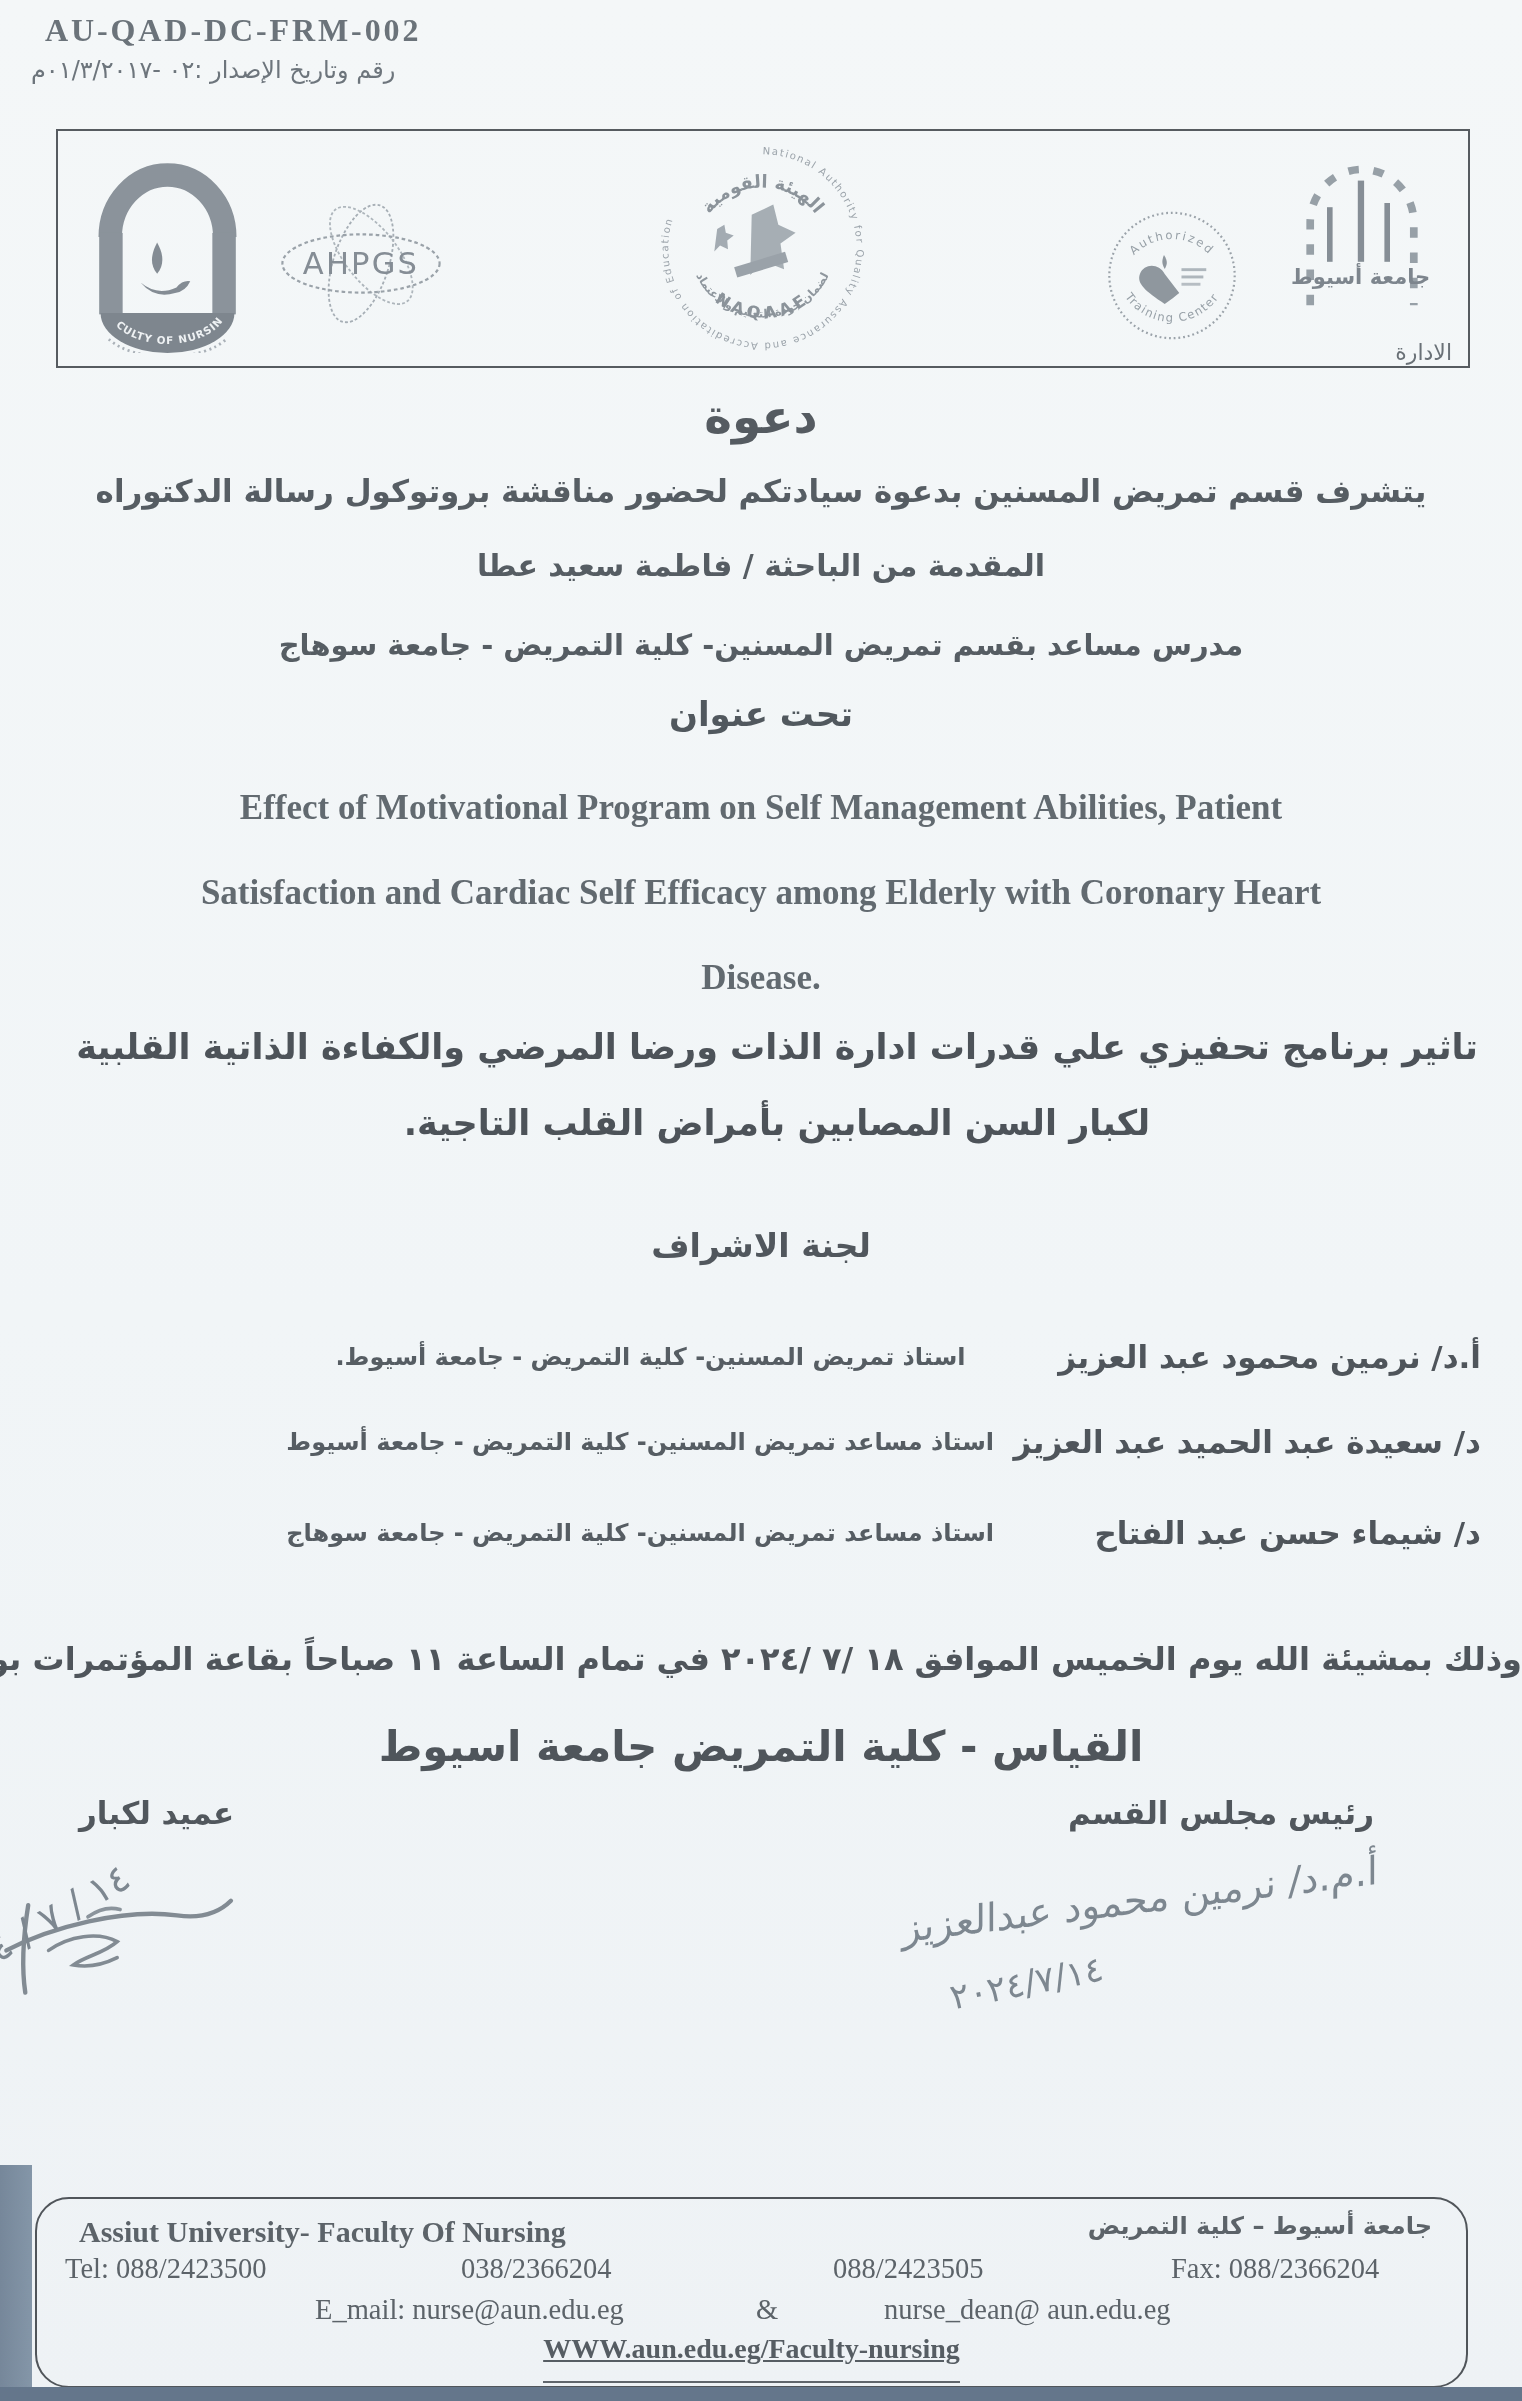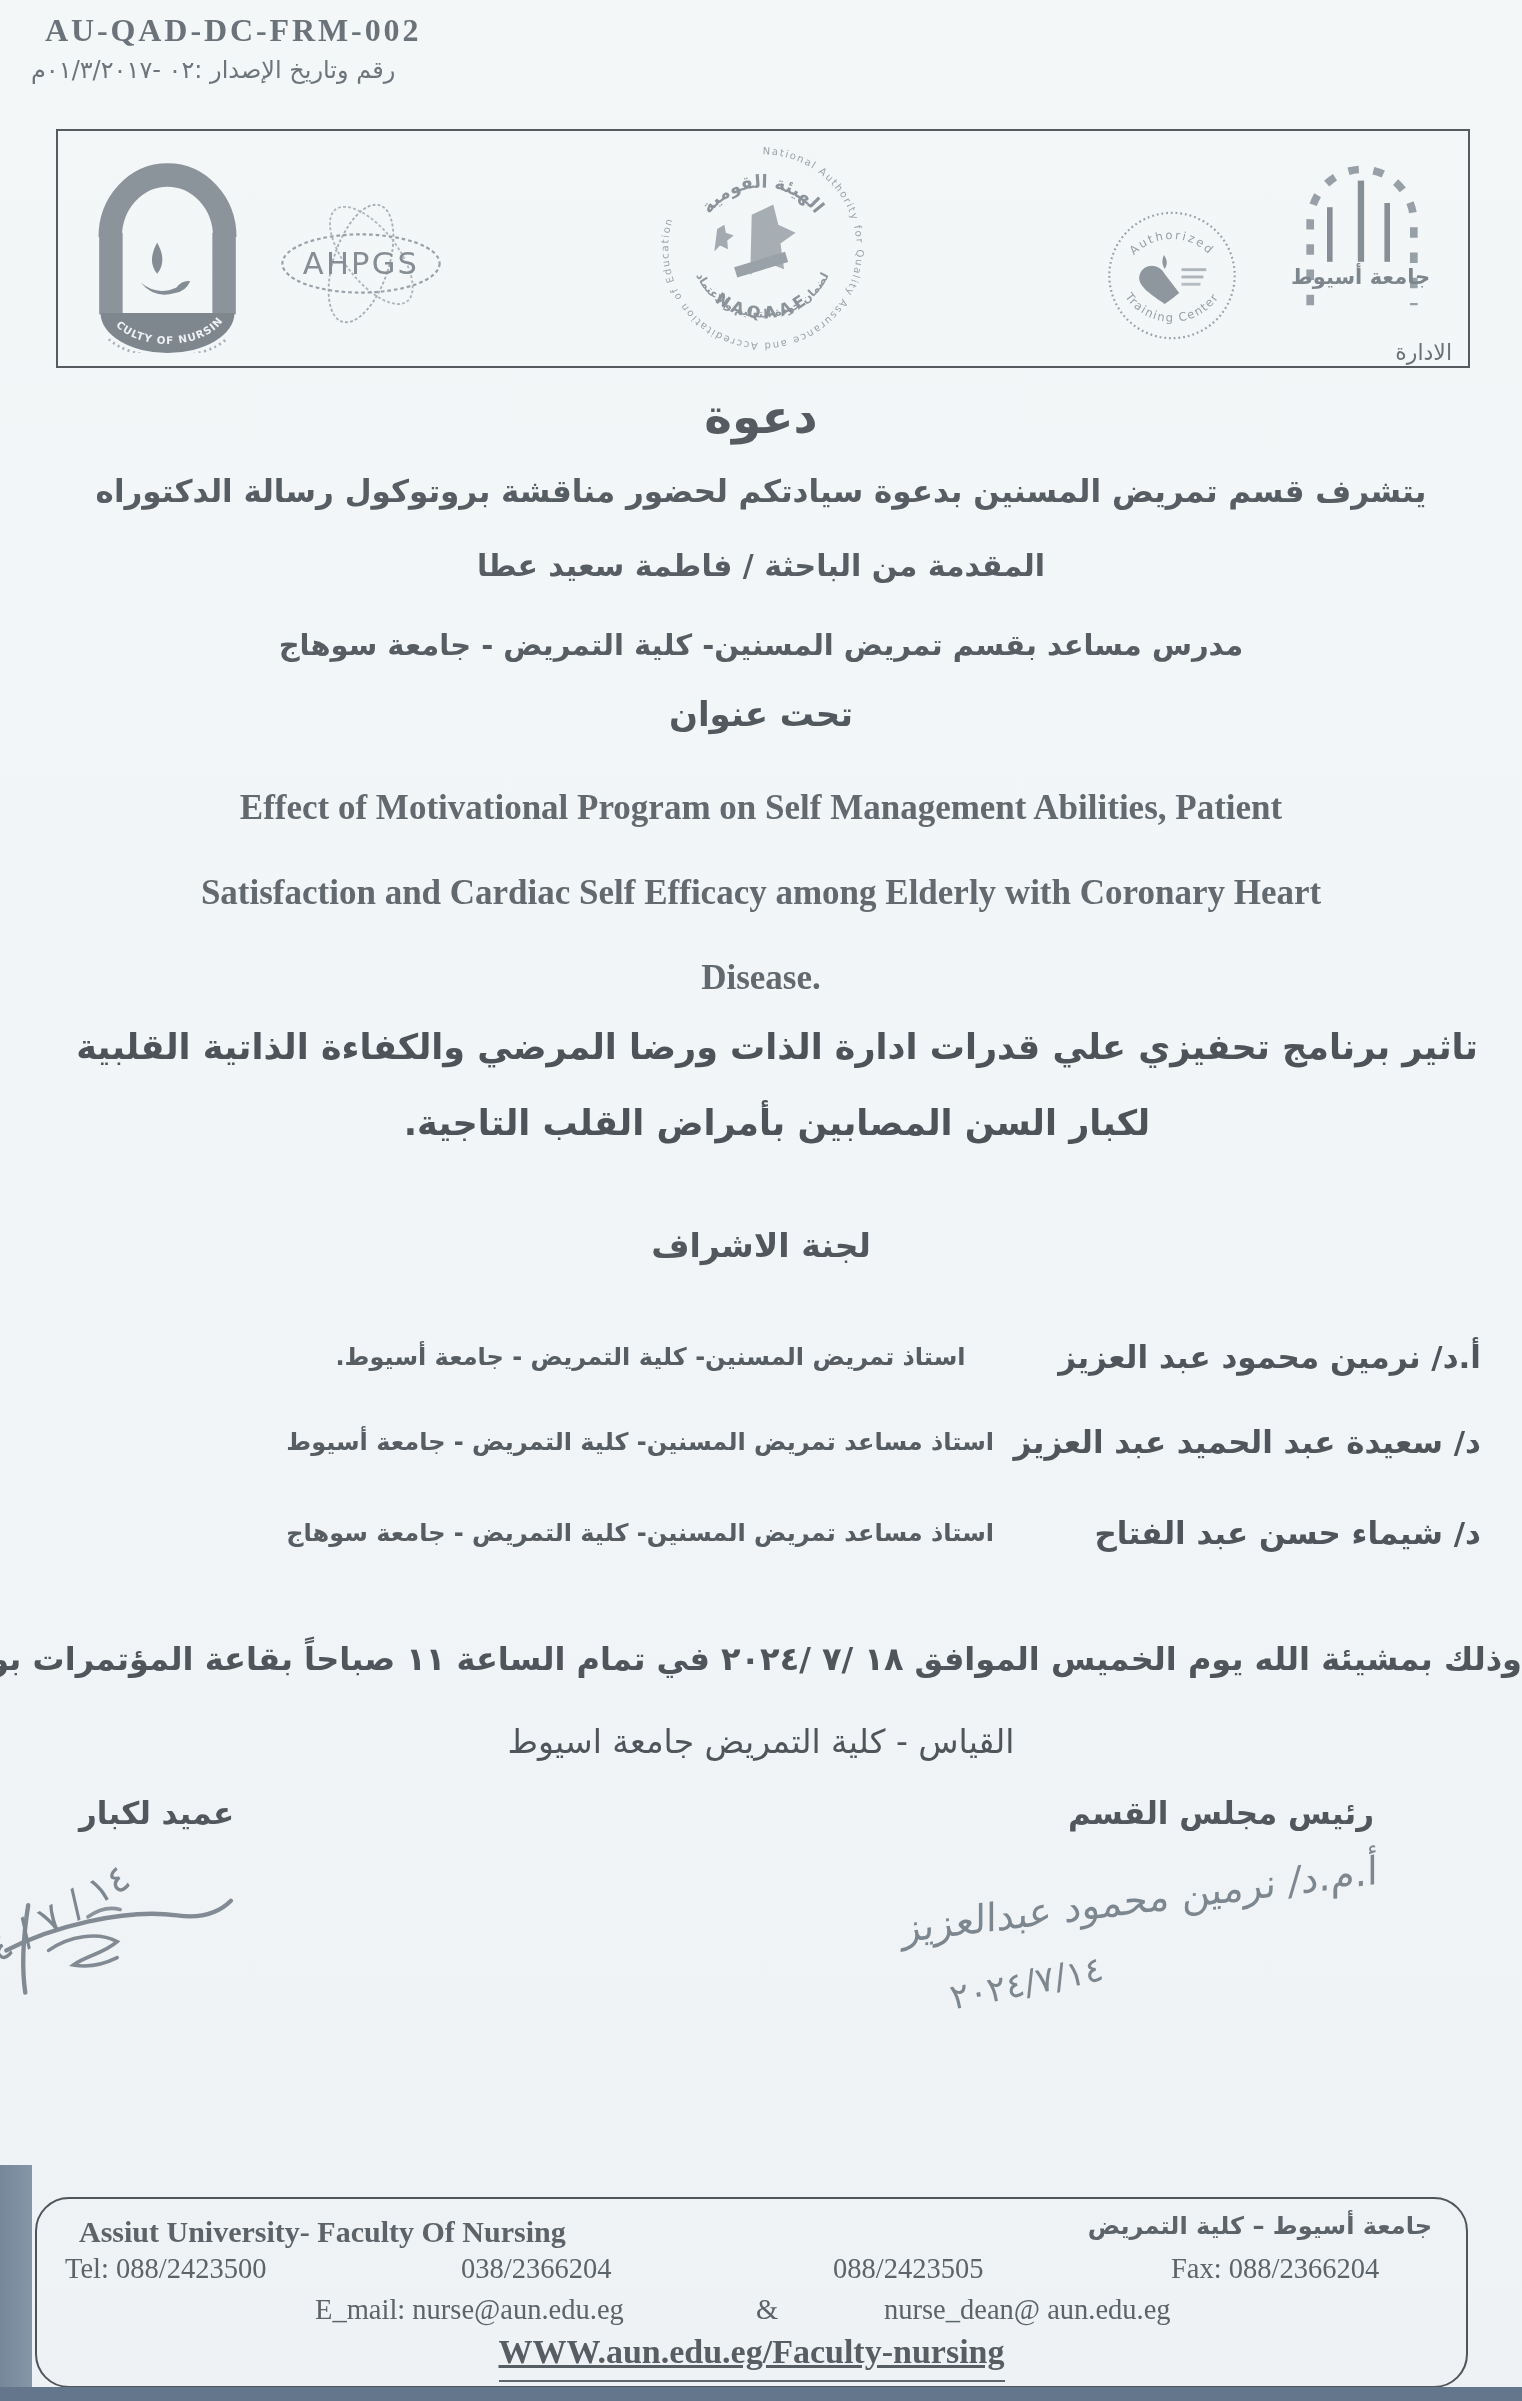--- a/index.html
+++ b/index.html
@@ -33,39 +33,39 @@
   .ar-title{top:1009px; font-weight:bold; font-size:35px; color:#4d5359; line-height:76px;padding-left:16px;}
   
   .committee-heading{top:1226px; font-weight:bold; font-size:33px; color:#51575d;}
   .member-row{left:0; width:100%; height:53px;}
   .row-1{top:1339px;} .row-2{top:1424px;} .row-3{top:1515px;}
   .member-name{position:absolute; right:41px; font-weight:bold; font-size:31px; color:#4f555b; direction:rtl; white-space:nowrap;text-align:center;}
   .member-role{position:absolute; left:307px; width:687px; text-align:center; top:4.4px;
     font-weight:bold; font-size:24px; color:#565d63; direction:rtl; white-space:nowrap;}
   
   .sched-line1{top:1640px; font-weight:bold; font-size:32px; color:#4f555b; white-space:nowrap;}
-  .sched-line2{top:1722px; font-weight:normal; font-size:33px; color:#4f555b;}
+  .sched-line2{top:1722px; font-weight:bold; font-size:42px; color:#4f555b;}
   
   .dean-title{left:79px; top:1795px; font-weight:bold; font-size:31px; color:#51575d;}
   .head-title{left:1068px; top:1795px; font-weight:bold; font-size:31px; color:#51575d;}
   .hand{color:#7d8790; white-space:nowrap;}
   .dean-date{left:-14.6px; top:1937px; font-size:38px; transform:rotate(-30deg); transform-origin:left bottom;}
   .head-name{left:855px; top:1877px; width:570px; text-align:center; font-size:39px;
     transform:rotate(-7deg) skewX(-7deg);}
   .head-date{left:949px; top:1963px; font-size:35px; transform:rotate(-11deg);}
   
   .footer-box{left:35px; top:2197px; width:1429px; height:187px; border:2.9px solid #50555a; border-radius:34px;}
   .f-en{left:42px; top:16px; font-family:"Liberation Serif",serif; font-weight:bold; font-size:30px; color:#5c6369; white-space:nowrap;}
   .f-ar{right:34px; top:13px; font-weight:bold; font-size:24px; color:#5c6369; white-space:nowrap;margin-left:16px;}
   .f-row2 span{position:absolute; font-family:"Liberation Serif",serif; font-size:28.5px; color:#5c6369; white-space:nowrap;}
   .f-tel{left:28px; top:54px;} .f-tel2{left:424px; top:54px;} .f-tel3{left:796px; top:54px;} .f-fax{left:1134px; top:54px;}
   .f-email{left:278px; top:95px;} .f-amp{left:719px; top:95px;} .f-email2{left:847px; top:95px;}
   .f-web{left:0; width:100%; top:134px; text-align:center;}
-  .f-web span{font-family:"Liberation Serif",serif; font-weight:bold; font-size:34px; color:#565d63;
-    text-decoration:underline; border-bottom:2.9px solid #60666c; padding-bottom:10px; white-space:nowrap;}
+  .f-web span{font-family:"Liberation Serif",serif; font-weight:bold; font-size:28px; color:#565d63;
+    text-decoration:underline; border-bottom:2.9px solid #60666c; padding-bottom:17px; white-space:nowrap;}
   
   .scan-left{left:0; top:2165px; width:32px; height:237px; background:linear-gradient(90deg,#76879a,#8496a8);}
   .scan-bottom{left:0; top:2387px; width:1522px; height:14.6px; background:#64768b;}
   svg{display:block;}
   svg text, svg textPath{font-family:"DejaVu Sans",sans-serif;}
 </style>
 </head>
 <body>
 
 <div id="page">

